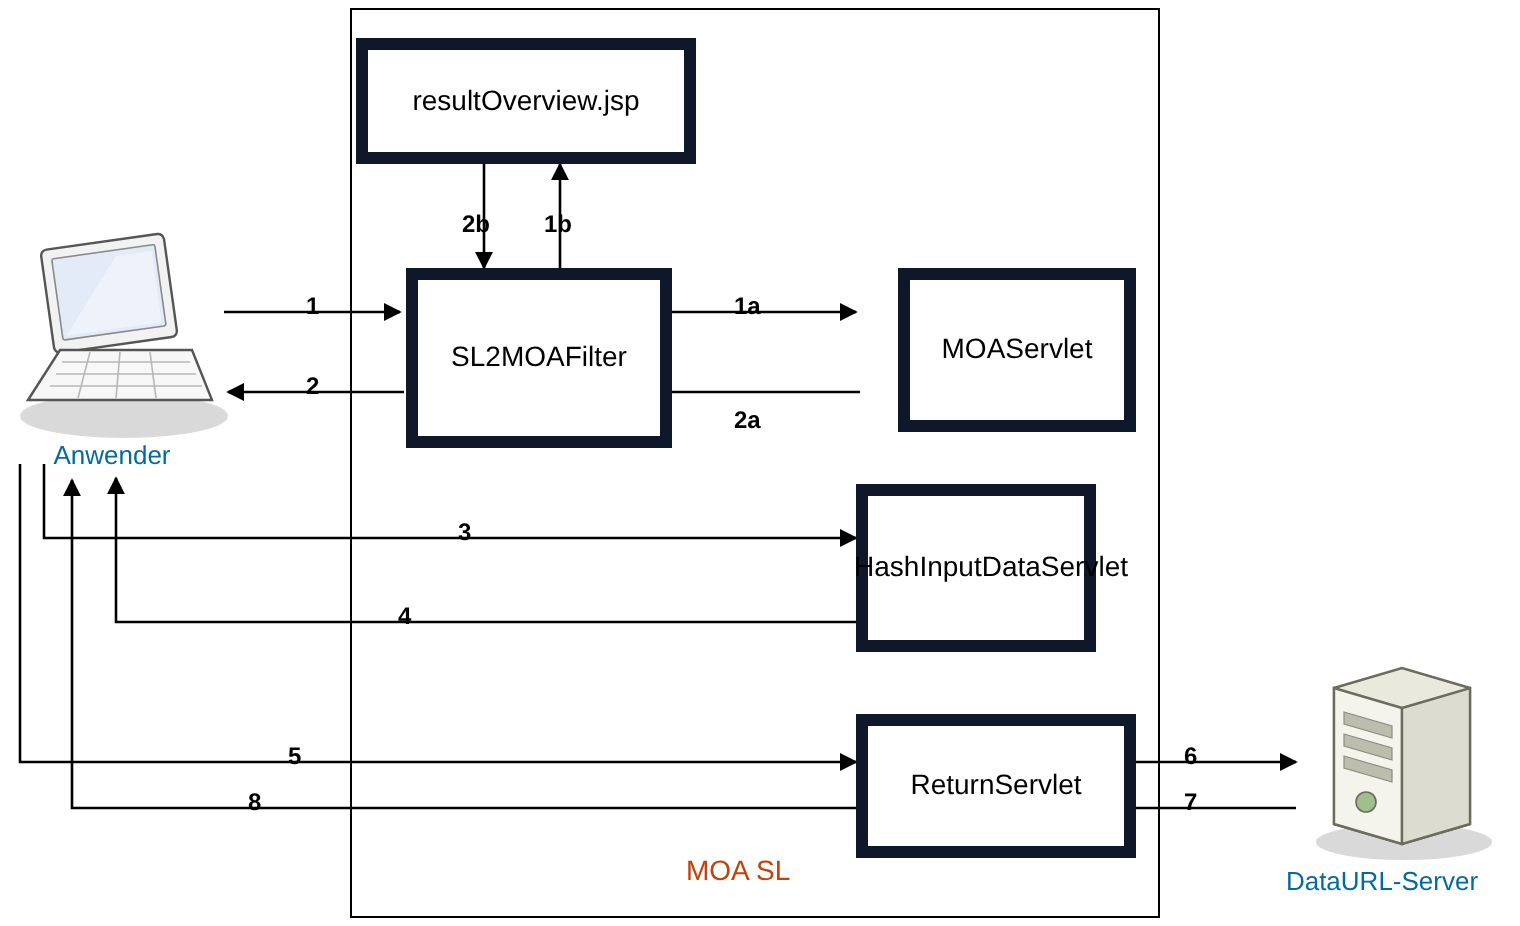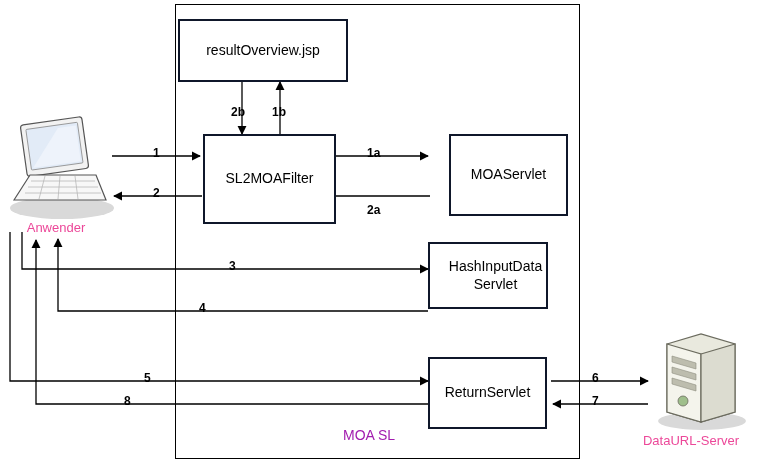--- a/index.html
+++ b/index.html
@@ -18,52 +18,52 @@
   svg.layer {
     position: absolute;
     left: 0;
     top: 0;
     width: 760px;
     height: 463px;
   }
   .box {
     position: absolute;
     box-sizing: border-box;
-    border: 2px solid #0f172a;
+    border: 6px solid #0f172a;
     background: #ffffff;
     display: flex;
     align-items: center;
     justify-content: center;
     text-align: left;
     font-size: 14px;
     color: #000000;
     line-height: 1.25;
   }
   .container-box {
     position: absolute;
     box-sizing: border-box;
     border: 1px solid #000000;
     background: transparent;
   }
   .container-label {
     position: absolute;
     font-size: 14px;
-    color: #a21caf;
+    color: #c2410c;
   }
   .edge-label {
     position: absolute;
     font-size: 12px;
     color: #000000;
     background: transparent;
     font-weight: bold;
   }
   .node-caption {
     position: absolute;
     font-size: 13px;
-    color: #ec4899;
+    color: #0369a1;
     text-align: center;
   }
   .icon-wrap {
     position: absolute;
   }
 </style>
 </head>
 <body>
 
 <div id="canvas">
@@ -104,26 +104,26 @@
 
   <div class="container-box" style="left:175px; top:4px; width:405px; height:455px;"></div>
   <div class="container-label" style="left:343px; top:427px;">MOA SL</div>
 
   <div class="box" style="left:178px; top:19px; width:170px; height:63px;">resultOverview.jsp</div>
 
   <div class="box" style="left:203px; top:134px; width:133px; height:90px;">SL2MOAFilter</div>
 
   <div class="box" style="left:449px; top:134px; width:119px; height:82px;">MOAServlet</div>
 
-  <div class="box" style="left:428px; top:242px; width:120px; height:67px; flex-direction:column;padding-left:15px;">
+  <div class="box" style="left:428px; top:242px; width:120px; height:84px; flex-direction:row;padding-left:15px;">
     <span>HashInputData</span>
     <span>Servlet</span>
   </div>
 
-  <div class="box" style="left:428px; top:357px; width:119px; height:72px;">ReturnServlet</div>
+  <div class="box" style="left:428px; top:357px; width:140px; height:72px;">ReturnServlet</div>
 
   <div class="edge-label" style="left:153px; top:146px;">1</div>
   <div class="edge-label" style="left:153px; top:186px;">2</div>
   <div class="edge-label" style="left:367px; top:146px;">1a</div>
   <div class="edge-label" style="left:367px; top:186px;margin-top:17px;">2a</div>
   <div class="edge-label" style="left:272px; top:105px;text-align:right;">1b</div>
   <div class="edge-label" style="left:231px; top:105px;">2b</div>
   <div class="edge-label" style="left:229px; top:259px;">3</div>
   <div class="edge-label" style="left:199px; top:301px;">4</div>
   <div class="edge-label" style="left:144px; top:371px;">5</div>

